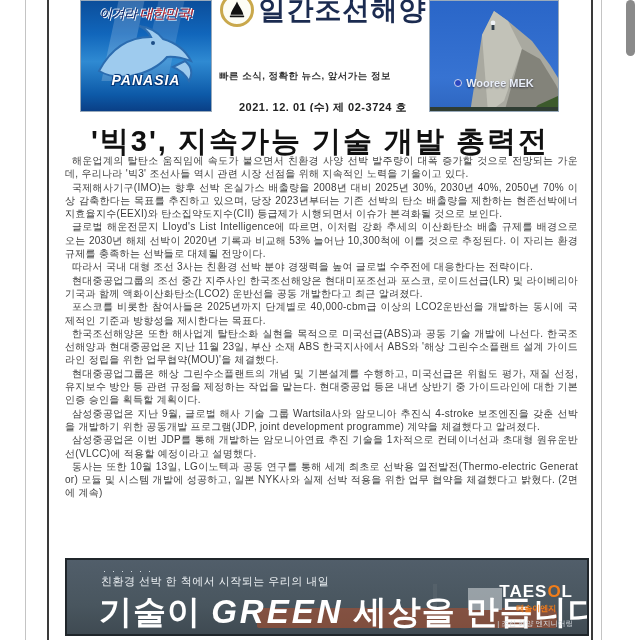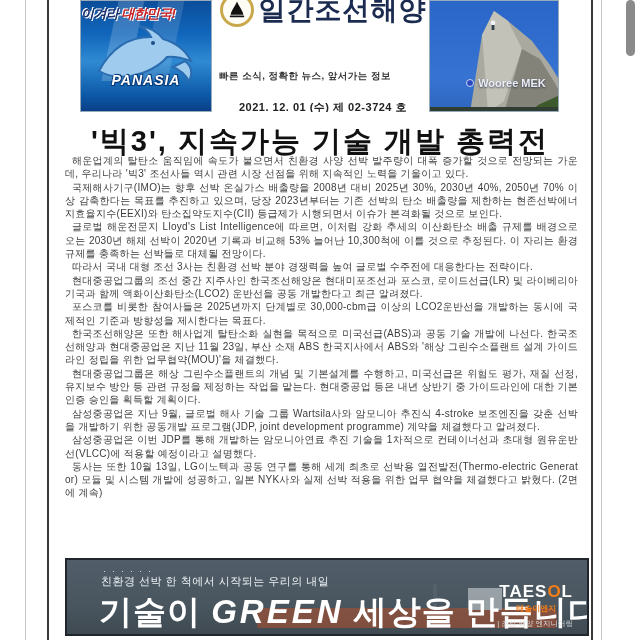--- a/index.html
+++ b/index.html
@@ -18,22 +18,22 @@
           background:#ffffff; border-left:2px solid #3a3a3a; border-right:2px solid #3a3a3a; }
 
   
   .header { position:absolute; left:0; top:0; width:100%; height:118px; }
 
   .ad-left { position:absolute; left:31px; top:0; width:132px; height:112px;
              background:linear-gradient(180deg,#0b4e9b 0%,#1166bb 30%,#2f8ad2 55%,#0d5aa8 85%,#0a3f86 100%);
              overflow:hidden; border:1px solid #9ab; }
   .ad-left .ray { position:absolute; top:-10px; width:26px; height:90px; background:rgba(255,255,255,.18);
                   transform:skewX(-12deg); }
-  .slogan { position:absolute; top:4px; left:0; width:100%; 
-            font-style:italic; font-weight:bold; font-size:13px; letter-spacing:-0.5px;
+  .slogan { position:absolute; top:4px; left:0; width:100%; text-align:center;
+            font-style:italic; font-weight:normal; font-size:13px; letter-spacing:-0.5px;
             text-shadow:1px 1px 0 #fff, -1px -1px 0 #fff; white-space:nowrap; }
   .slogan .blue { color:#1b2f6e; }
   .slogan .red  { color:#cf1f1f; }
   .dolphin { position:absolute; left:10px; top:22px; }
   .panasia { position:absolute; bottom:23px; width:100%; text-align:center;
              font-weight:bold; font-style:italic; font-size:14px; color:#ffffff;
              letter-spacing:1px; text-shadow:0 0 2px #083a7a,1px 1px 0 #083a7a,-1px 1px 0 #083a7a,1px -1px 0 #083a7a; }
 
   .masthead { position:absolute; left:170px; top:0; width:208px; height:112px; overflow:hidden; }
   .logo-row { position:absolute; left:0; top:-16px; width:100%; height:52px; display:flex;
@@ -43,21 +43,21 @@
   .logo-title { font-size:27px; font-weight:bold; color:#1b2b50; letter-spacing:1px; white-space:nowrap; }
   .tagline { position:absolute; top:70px; width:100%; text-align:left;
              font-size:9.5px; font-weight:bold; color:#333; letter-spacing:0.5px; }
   .dateline { position:absolute; top:92px; width:100%; text-align:center;
               font-size:11px; font-weight:bold; color:#222; letter-spacing:0.5px;margin-top:8px; }
 
   .ad-right { position:absolute; left:380px; top:0; width:130px; height:112px;
               background:linear-gradient(180deg,#2a66c8 0%,#3773d2 70%,#2e66bf 100%);
               overflow:hidden; border:1px solid #9ab; }
   .ad-right svg { position:absolute; left:0; top:0; }
-  .wooree { position:absolute; bottom:22px; left:12px; width:100%; text-align:center;
+  .wooree { position:absolute; bottom:22px; left:0; width:100%; text-align:center;
             font-size:11px; font-weight:bold; color:#e9eef8; text-shadow:0 1px 2px rgba(0,0,30,.6);
             display:flex; align-items:center; justify-content:center; gap:4px; }
   .wooree-dot { width:8px; height:8px; border-radius:50%; background:#2a46c0;
                 border:1px solid #cdd6ee; display:inline-block; }
 
   
   .headline { position:absolute; left:0; top:122px; width:100%; text-align:center;
               font-size:29px; font-weight:bold; color:#111; letter-spacing:2px; white-space:nowrap; }
   .body-copy { position:absolute; left:16px; top:154px; width:513px; }
   .body-copy p { font-size:10px; line-height:13.3px; color:#3b3b3b; text-align:justify;
@@ -142,21 +142,21 @@
   </div>
 
   <div class="headline">'빅3', 지속가능 기술 개발 총력전</div>
 
   <div class="body-copy">
     <p>해운업계의 탈탄소 움직임에 속도가 붙으면서 친환경 사양 선박 발주량이 대폭 증가할 것으로 전망되는 가운데, 우리나라 '빅3' 조선사들 역시 관련 시장 선점을 위해 지속적인 노력을 기울이고 있다.</p>
     <p>국제해사기구(IMO)는 향후 선박 온실가스 배출량을 2008년 대비 2025년 30%, 2030년 40%, 2050년 70% 이상 감축한다는 목표를 추진하고 있으며, 당장 2023년부터는 기존 선박의 탄소 배출량을 제한하는 현존선박에너지효율지수(EEXI)와 탄소집약도지수(CII) 등급제가 시행되면서 이슈가 본격화될 것으로 보인다.</p>
     <p>글로벌 해운전문지 Lloyd's List Intelligence에 따르면, 이처럼 강화 추세의 이산화탄소 배출 규제를 배경으로 오는 2030년 해체 선박이 2020년 기록과 비교해 53% 늘어난 10,300척에 이를 것으로 추정된다. 이 자리는 환경 규제를 충족하는 선박들로 대체될 전망이다.</p>
     <p>따라서 국내 대형 조선 3사는 친환경 선박 분야 경쟁력을 높여 글로벌 수주전에 대응한다는 전략이다.</p>
     <p>현대중공업그룹의 조선 중간 지주사인 한국조선해양은 현대미포조선과 포스코, 로이드선급(LR) 및 라이베리아 기국과 함께 액화이산화탄소(LCO2) 운반선을 공동 개발한다고 최근 알려졌다.</p>
-    <p>포스코를 비롯한 참여사들은 2025년까지 단계별로 30,000-cbm급 이상의 LCO2운반선을 개발하는 동시에 국제적인 기준과 방향성을 제시한다는 목표다.</p>
+    <p>포스코를 비롯한 참여사들은 2025년까지 단계별로 40,000-cbm급 이상의 LCO2운반선을 개발하는 동시에 국제적인 기준과 방향성을 제시한다는 목표다.</p>
     <p>한국조선해양은 또한 해사업계 탈탄소화 실현을 목적으로 미국선급(ABS)과 공동 기술 개발에 나선다. 한국조선해양과 현대중공업은 지난 11월 23일, 부산 소재 ABS 한국지사에서 ABS와 '해상 그린수소플랜트 설계 가이드라인 정립을 위한 업무협약(MOU)'을 체결했다.</p>
     <p>현대중공업그룹은 해상 그린수소플랜트의 개념 및 기본설계를 수행하고, 미국선급은 위험도 평가, 재질 선정, 유지보수 방안 등 관련 규정을 제정하는 작업을 맡는다. 현대중공업 등은 내년 상반기 중 가이드라인에 대한 기본인증 승인을 획득할 계획이다.</p>
     <p>삼성중공업은 지난 9월, 글로벌 해사 기술 그룹 Wartsila사와 암모니아 추진식 4-stroke 보조엔진을 갖춘 선박을 개발하기 위한 공동개발 프로그램(JDP, joint development programme) 계약을 체결했다고 알려졌다.</p>
     <p>삼성중공업은 이번 JDP를 통해 개발하는 암모니아연료 추진 기술을 1차적으로 컨테이너선과 초대형 원유운반선(VLCC)에 적용할 예정이라고 설명했다.</p>
     <p>동사는 또한 10월 13일, LG이노텍과 공동 연구를 통해 세계 최초로 선박용 열전발전(Thermo-electric Generator) 모듈 및 시스템 개발에 성공하고, 일본 NYK사와 실제 선박 적용을 위한 업무 협약을 체결했다고 밝혔다. (2면에 계속)</p>
   </div>
 
   <div class="ad-bottom">
     <div class="ship">
       <div class="hull"></div>

